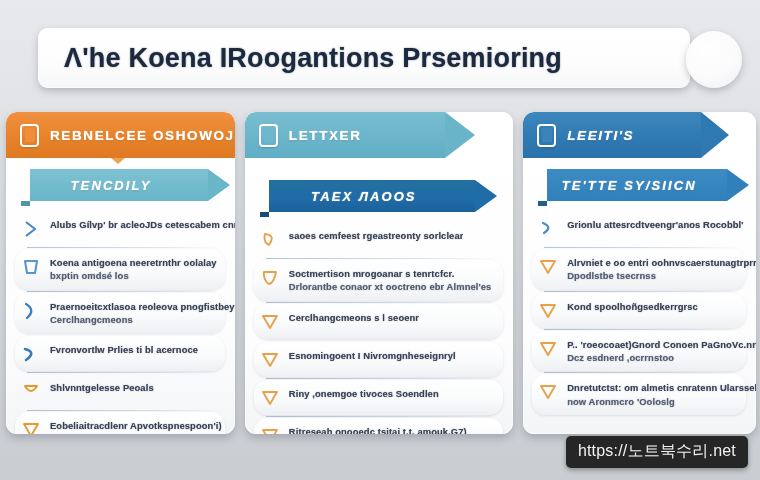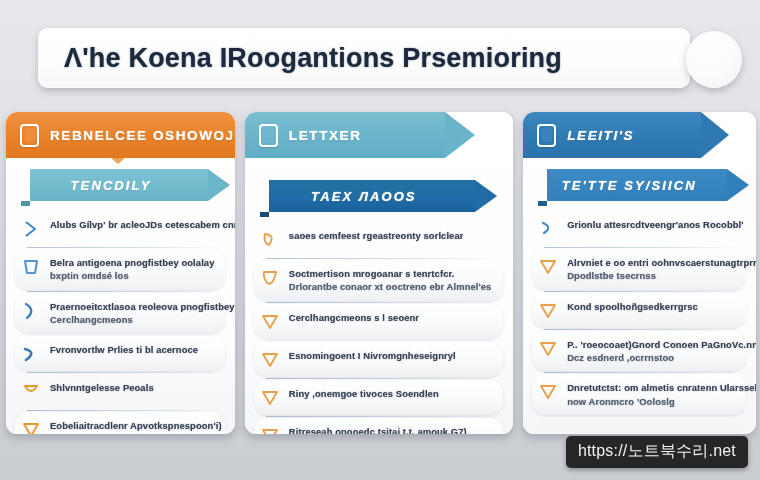--- a/index.html
+++ b/index.html
@@ -221,21 +221,21 @@
         </span>
       </div>
 
       <div class="list-item">
         <span class="bullet">
           <svg width="20" height="20" viewBox="0 0 20 20">
               <path d="M4 4 L16 4 L14 16 L6 16 Z" fill="none" stroke="#5a95cf" stroke-width="2.1" stroke-linejoin="round"></path>
             </svg>
         </span>
         <span class="item-text">
-          <span class="ln">Belra antigoena pnogfistbey oolalay</span>
+          <span class="ln">Koena antigoena neeretrnthr oolalay</span>
           <span class="ln ln2">bxptin omdsé los</span>
         </span>
       </div>
 
       <div class="list-item nodiv">
         <span class="bullet">
           <svg width="20" height="20" viewBox="0 0 20 20">
               <path d="M5 3 Q15 9 6 17" fill="none" stroke="#3f7fbe" stroke-width="2.3" stroke-linecap="round"></path>
             </svg>
         </span>

